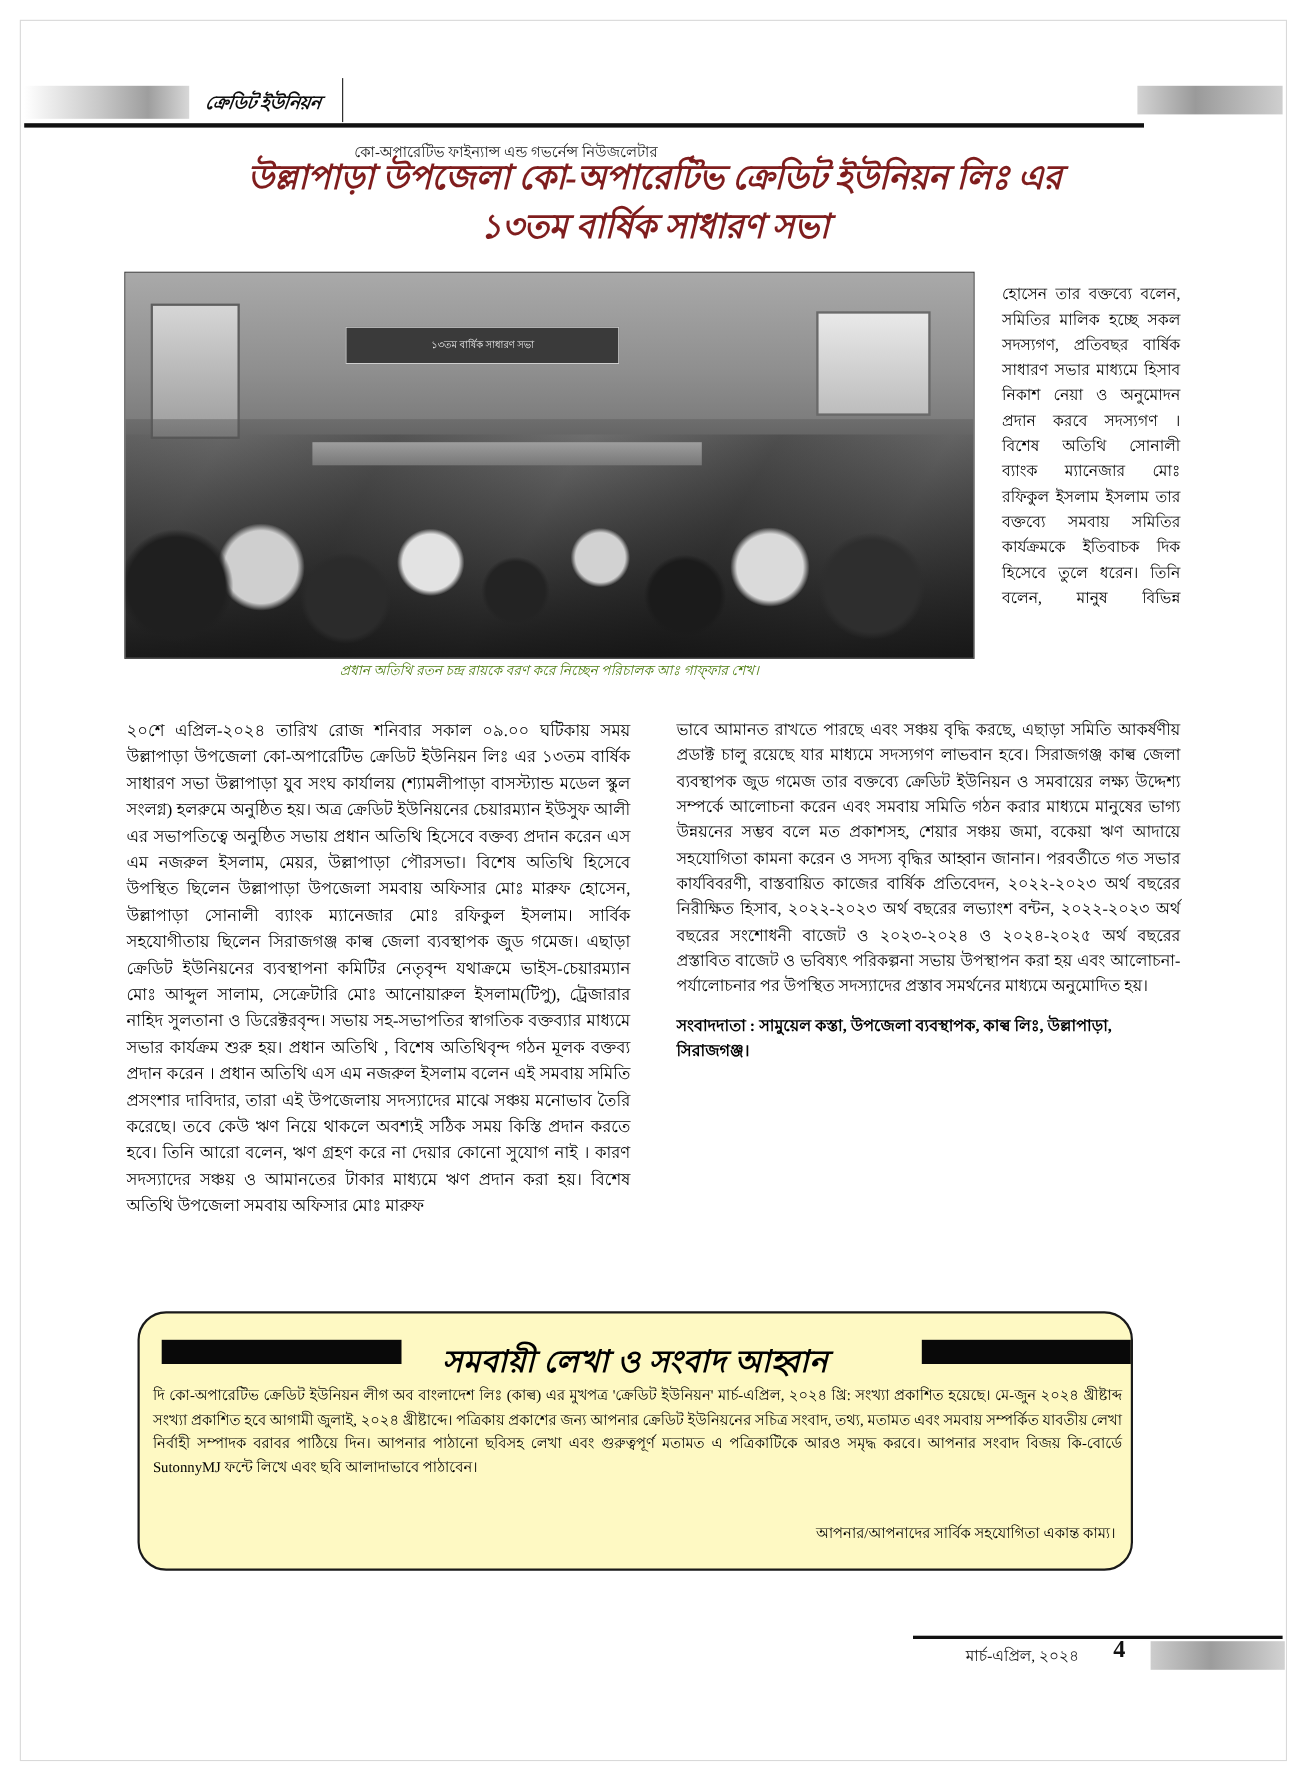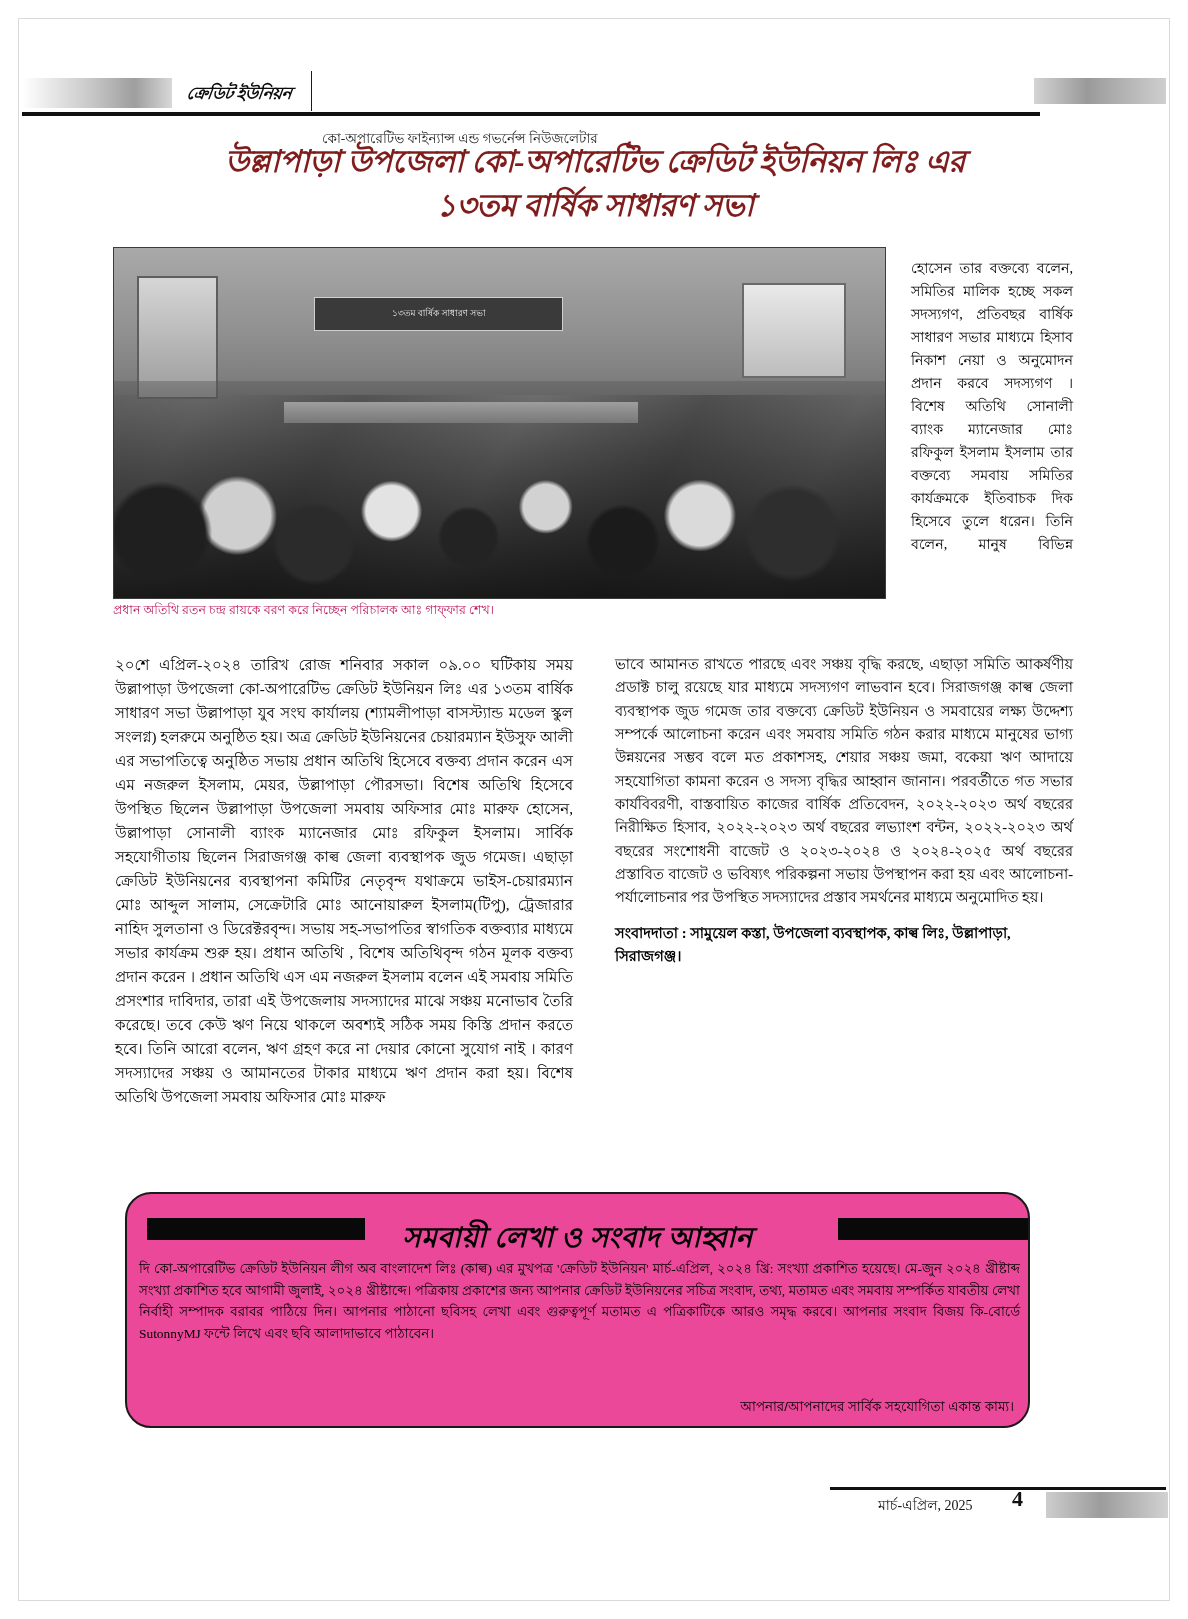--- a/index.html
+++ b/index.html
@@ -196,24 +196,25 @@
     top: 44%;
     width: 46%;
     height: 6%;
     background: linear-gradient(to bottom, #ededed, #b5b5b5);
   }
   .caption {
     position: absolute;
     left: 113px;
     top: 601px;
     width: 773px;
-    text-align: left;
-    font-family: "Liberation Serif", serif;
+    text-align: center;
+    font-family: "Liberation Serif", serif;
+    font-style: italic;
     font-size: 12.5px;
-    color: #be185d;
+    color: #4d7c0f;
   }
 
   
   .col-right-top {
     position: absolute;
     left: 899px;
     top: 245px;
     width: 186px;
     font-size: 14.2px;
     line-height: 1.62;
@@ -253,21 +254,21 @@
     text-align: left;
   }
 
   
   .announce {
     position: absolute;
     left: 125px;
     top: 1192px;
     width: 905px;
     height: 236px;
-    background: #ec4899;
+    background: #fef9c3;
     border: 2px solid #1a1a1a;
     border-radius: 26px;
     box-sizing: border-box;
   }
   .announce-bar-left {
     position: absolute;
     left: 20px;
     top: 24px;
     width: 218px;
     height: 22px;
@@ -315,24 +316,24 @@
     color: #000000;
     font-family: "Liberation Serif", serif;
   }
   .announce-contact .email-label { font-weight: normal; }
   .announce-contact .email-val {
     font-family: "Liberation Serif", serif;
   }
   .announce-footnote {
     position: absolute;
     right: 14px;
-    bottom: 7px;
+    bottom: 20px;
     font-size: 13.4px;
     color: #000000;
-    font-family: Liberation Sans, sans-serif;
+    font-family: Liberation Serif, serif;
   }
 
   
   .footer-rule {
     position: absolute;
     left: 830px;
     top: 1487px;
     width: 336px;
     height: 3px;
     background: #111111;
@@ -411,17 +412,17 @@
 
   <div class="announce">
     <div class="announce-bar-left"></div>
     <div class="announce-bar-right"></div>
     <div class="announce-title">সমবায়ী লেখা ও  সংবাদ আহ্বান</div>
     <div class="announce-body">দি কো-অপারেটিভ ক্রেডিট ইউনিয়ন লীগ অব বাংলাদেশ লিঃ (কাল্ব) এর মুখপত্র 'ক্রেডিট ইউনিয়ন' মার্চ-এপ্রিল, ২০২৪ খ্রি: সংখ্যা প্রকাশিত হয়েছে। মে-জুন ২০২৪ খ্রীষ্টাব্দ সংখ্যা প্রকাশিত হবে আগামী জুলাই, ২০২৪ খ্রীষ্টাব্দে। পত্রিকায় প্রকাশের জন্য আপনার ক্রেডিট ইউনিয়নের সচিত্র সংবাদ, তথ্য, মতামত এবং সমবায় সম্পর্কিত যাবতীয় লেখা নির্বাহী সম্পাদক বরাবর পাঠিয়ে দিন। আপনার পাঠানো ছবিসহ লেখা এবং গুরুত্বপূর্ণ মতামত এ পত্রিকাটিকে আরও সমৃদ্ধ করবে। আপনার সংবাদ বিজয় কি-বোর্ডে SutonnyMJ ফন্টে লিখে এবং ছবি আলাদাভাবে পাঠাবেন।</div>
     <div class="announce-footnote">আপনার/আপনাদের সার্বিক সহযোগিতা একান্ত কাম্য।</div>
   </div>
 
   <div class="footer-rule"></div>
-  <div class="footer-date">মার্চ-এপ্রিল, 2025</div>
+  <div class="footer-date">মার্চ-এপ্রিল, ২০২৪</div>
   <div class="footer-pageno">4</div>
   <div class="footer-gradient"></div>
 
 </div>
 
 </body></html>

